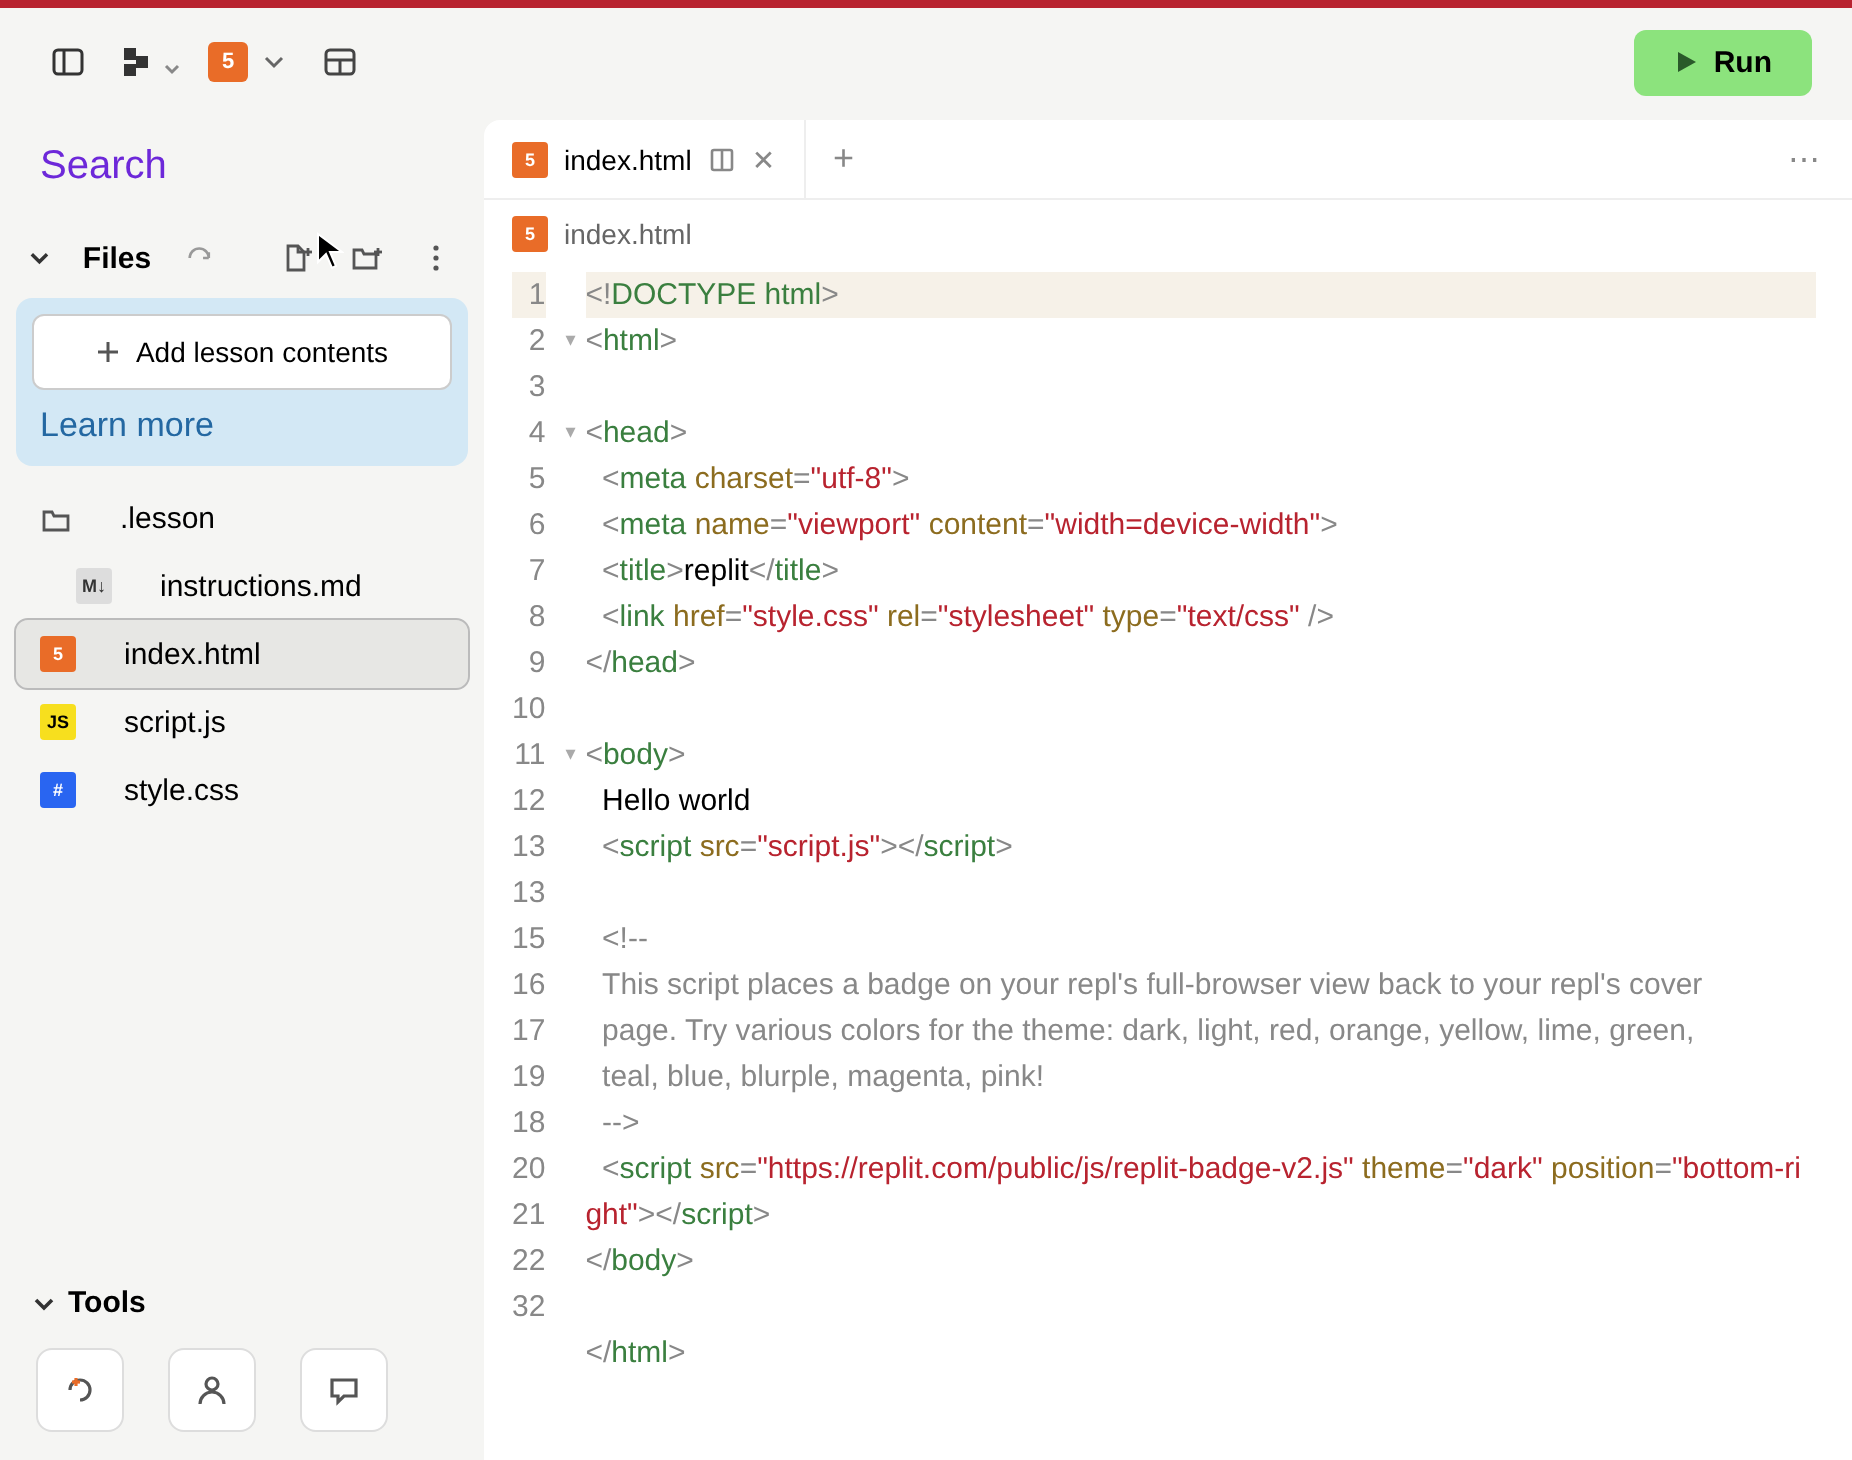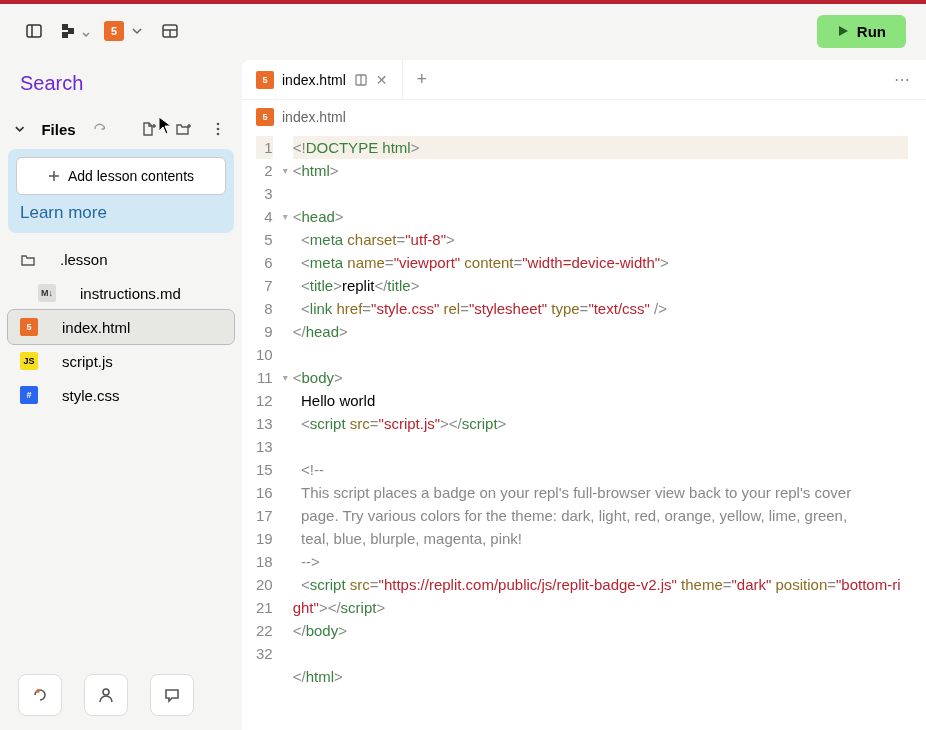--- a/index.html
+++ b/index.html
@@ -156,20 +156,26 @@
         </div>
         <div class="tree-item">
           <div class="ficon ic-js">JS</div>
           <span>script.js</span>
         </div>
         <div class="tree-item">
           <div class="ficon ic-css">#</div>
           <span>style.css</span>
         </div>
       </div>
+    <div class="tools-hdr">
+      <svg width="12" height="12" viewBox="0 0 12 12">
+          <path d="M2 4 L6 8 L10 4" fill="none" stroke="#333" stroke-width="1.8"></path>
+        </svg>
+      <span>Tools</span>
+    </div>
     <div class="tools-row">
       <div class="tool-btn">
           <svg width="20" height="20" viewBox="0 0 20 20" fill="none" stroke="#555" stroke-width="1.6">
             <path d="M5 10 A5 5 0 1 1 10 15"></path>
             <line x1="8" y1="4" x2="8" y2="8" stroke="#e96c28"></line>
             <line x1="6" y1="6" x2="10" y2="6" stroke="#e96c28"></line>
           </svg>
         </div>
       <div class="tool-btn">
           <svg width="18" height="18" viewBox="0 0 18 18" fill="none" stroke="#555" stroke-width="1.6">

